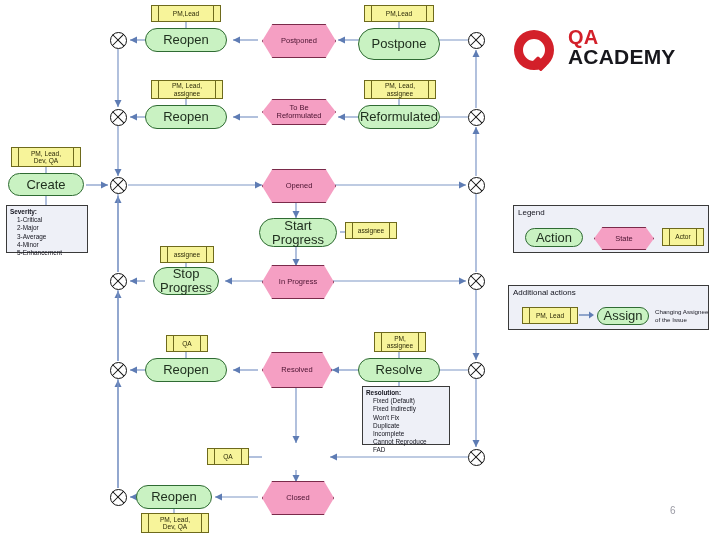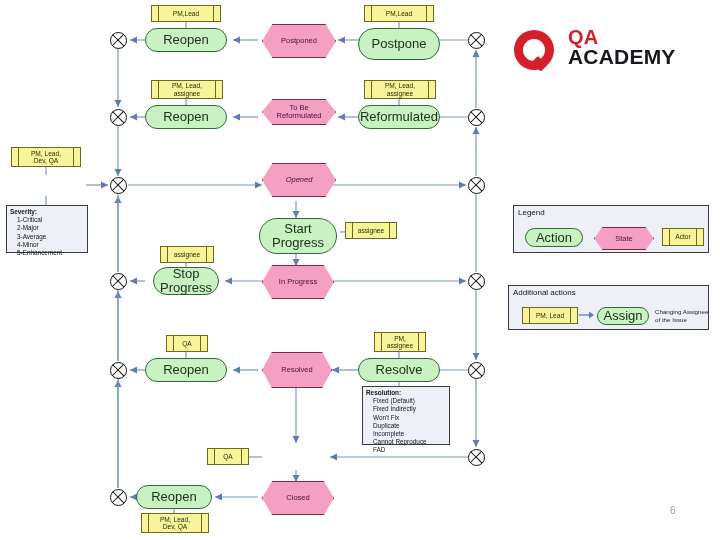--- a/index.html
+++ b/index.html
@@ -303,38 +303,39 @@
     <div class="state">To Be
 Reformulated</div>
   </div>
 
   <div class="actor" style="left:364px; top:80px; width:72px; height:19px;">PM, Lead,
 assignee</div>
   <div class="node action" style="left:358px; top:105px; width:82px; height:24px;">Reformulated</div>
 
   <div class="actor" style="left:11px; top:147px; width:70px; height:20px;">PM, Lead,
 Dev, QA</div>
+  <div class="node action" style="left:8px; top:173px; width:76px; height:23px;">Create</div>
 
   <div class="note" style="left:6px; top:205px; width:82px; height:48px;">
     <div class="note-title">Severity:</div>
     <ul>
       <li>1-Critical</li>
       <li>2-Major</li>
       <li>3-Average</li>
       <li>4-Minor</li>
       <li>5-Enhancement</li>
     </ul>
   </div>
 
-  <div class="state-wrap" style="left:262px; top:163px; width:72px; height:32px;font-style:italic;">
+  <div class="state-wrap" style="left:262px; top:169px; width:72px; height:32px;">
     <div class="state-shadow"></div>
     <div class="state">Opened</div>
   </div>
 
-  <div class="node action" style="left:259px; top:218px; width:78px; height:36px;text-align:center;">Start Progress</div>
+  <div class="node action" style="left:259px; top:218px; width:78px; height:29px;text-align:center;">Start Progress</div>
   <div class="actor" style="left:345px; top:222px; width:52px; height:17px;">assignee</div>
 
   <div class="actor" style="left:160px; top:246px; width:54px; height:17px;">assignee</div>
   <div class="node action" style="left:153px; top:267px; width:66px; height:28px;">Stop
 Progress</div>
 
   <div class="state-wrap" style="left:262px; top:265px; width:70px; height:32px;">
     <div class="state-shadow"></div>
     <div class="state">In Progress</div>
   </div>

